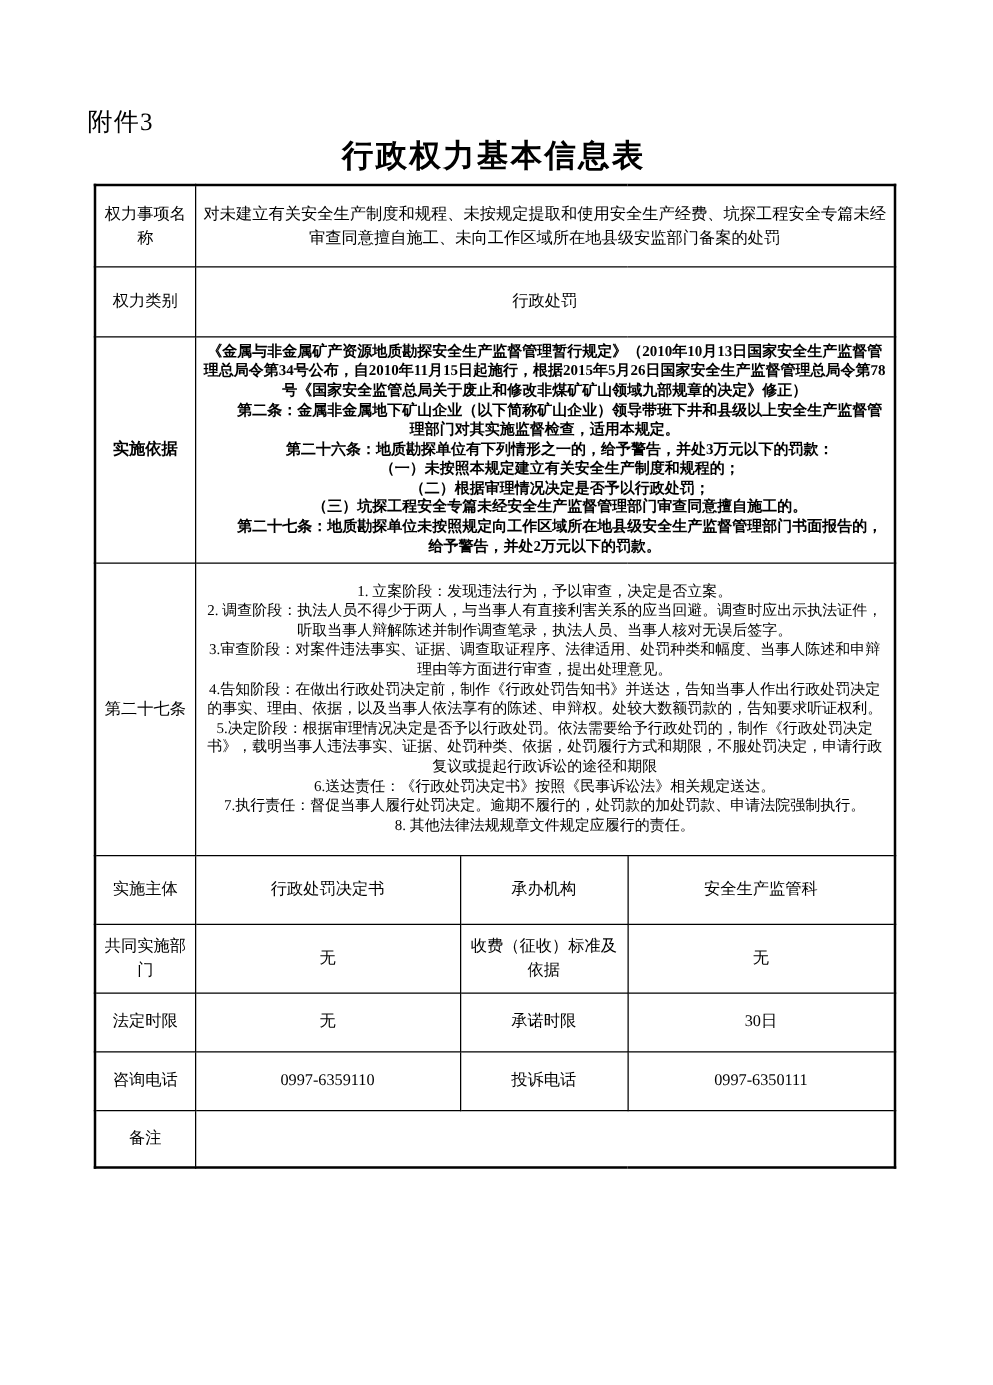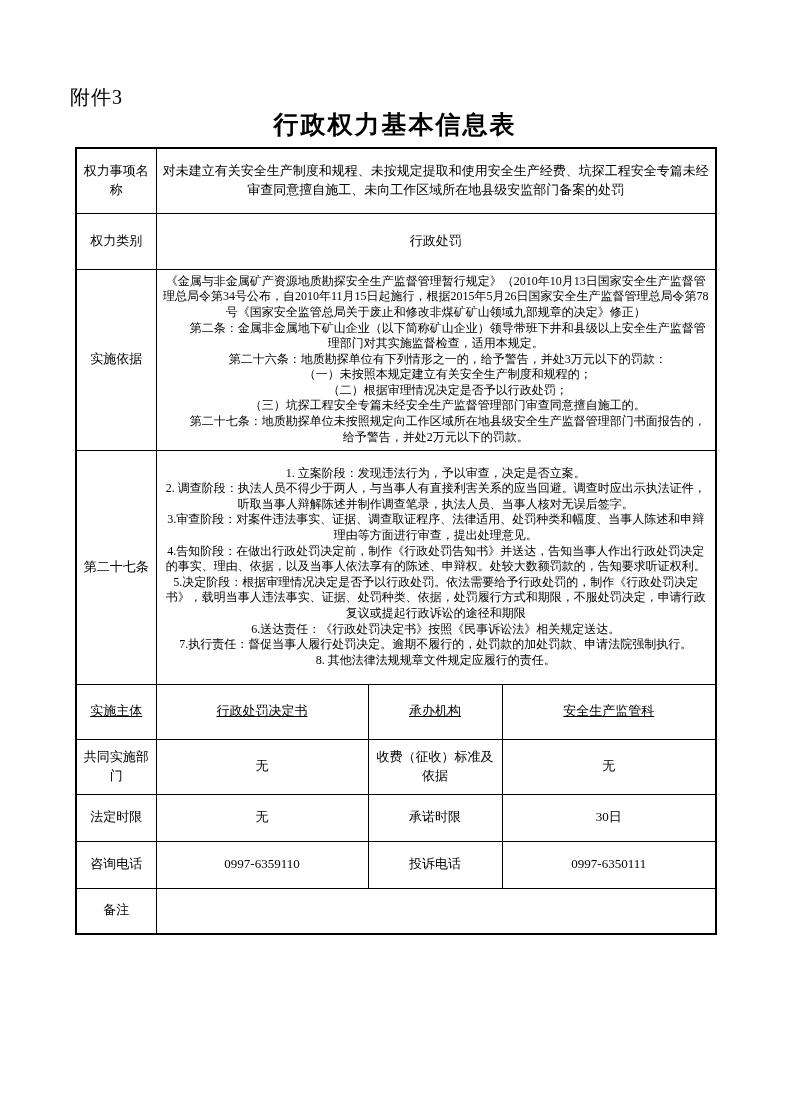--- a/index.html
+++ b/index.html
@@ -50,23 +50,23 @@
   td.longcell {
     text-align: left;
     vertical-align: top;
     padding: 5px 5px 2px 5px;
   }
   .para-list { font-size: 12px; line-height: 1.3; }
   .para-list div { margin: 0; }
   
   tr.r1  td { height: 65px; }
   tr.r2  td { height: 56px; }
-  tr.r3  td { height: 181px; }
+  tr.r3  td { height: 181px; font-weight: bold; }
   tr.r4  td { height: 234px; }
-  tr.r5  td { height: 55px; text-decoration: underline; }
+  tr.r5  td { height: 55px; }
   tr.r6  td { height: 53px; }
   tr.r7  td { height: 55px; }
   tr.r8  td { height: 47px; }
   tr.r9  td { height: 47px; }
   tr.r10 td { height: 46px; }
 </style>
 </head>
 <body>
 
 <div class="attachment">附件3</div>

